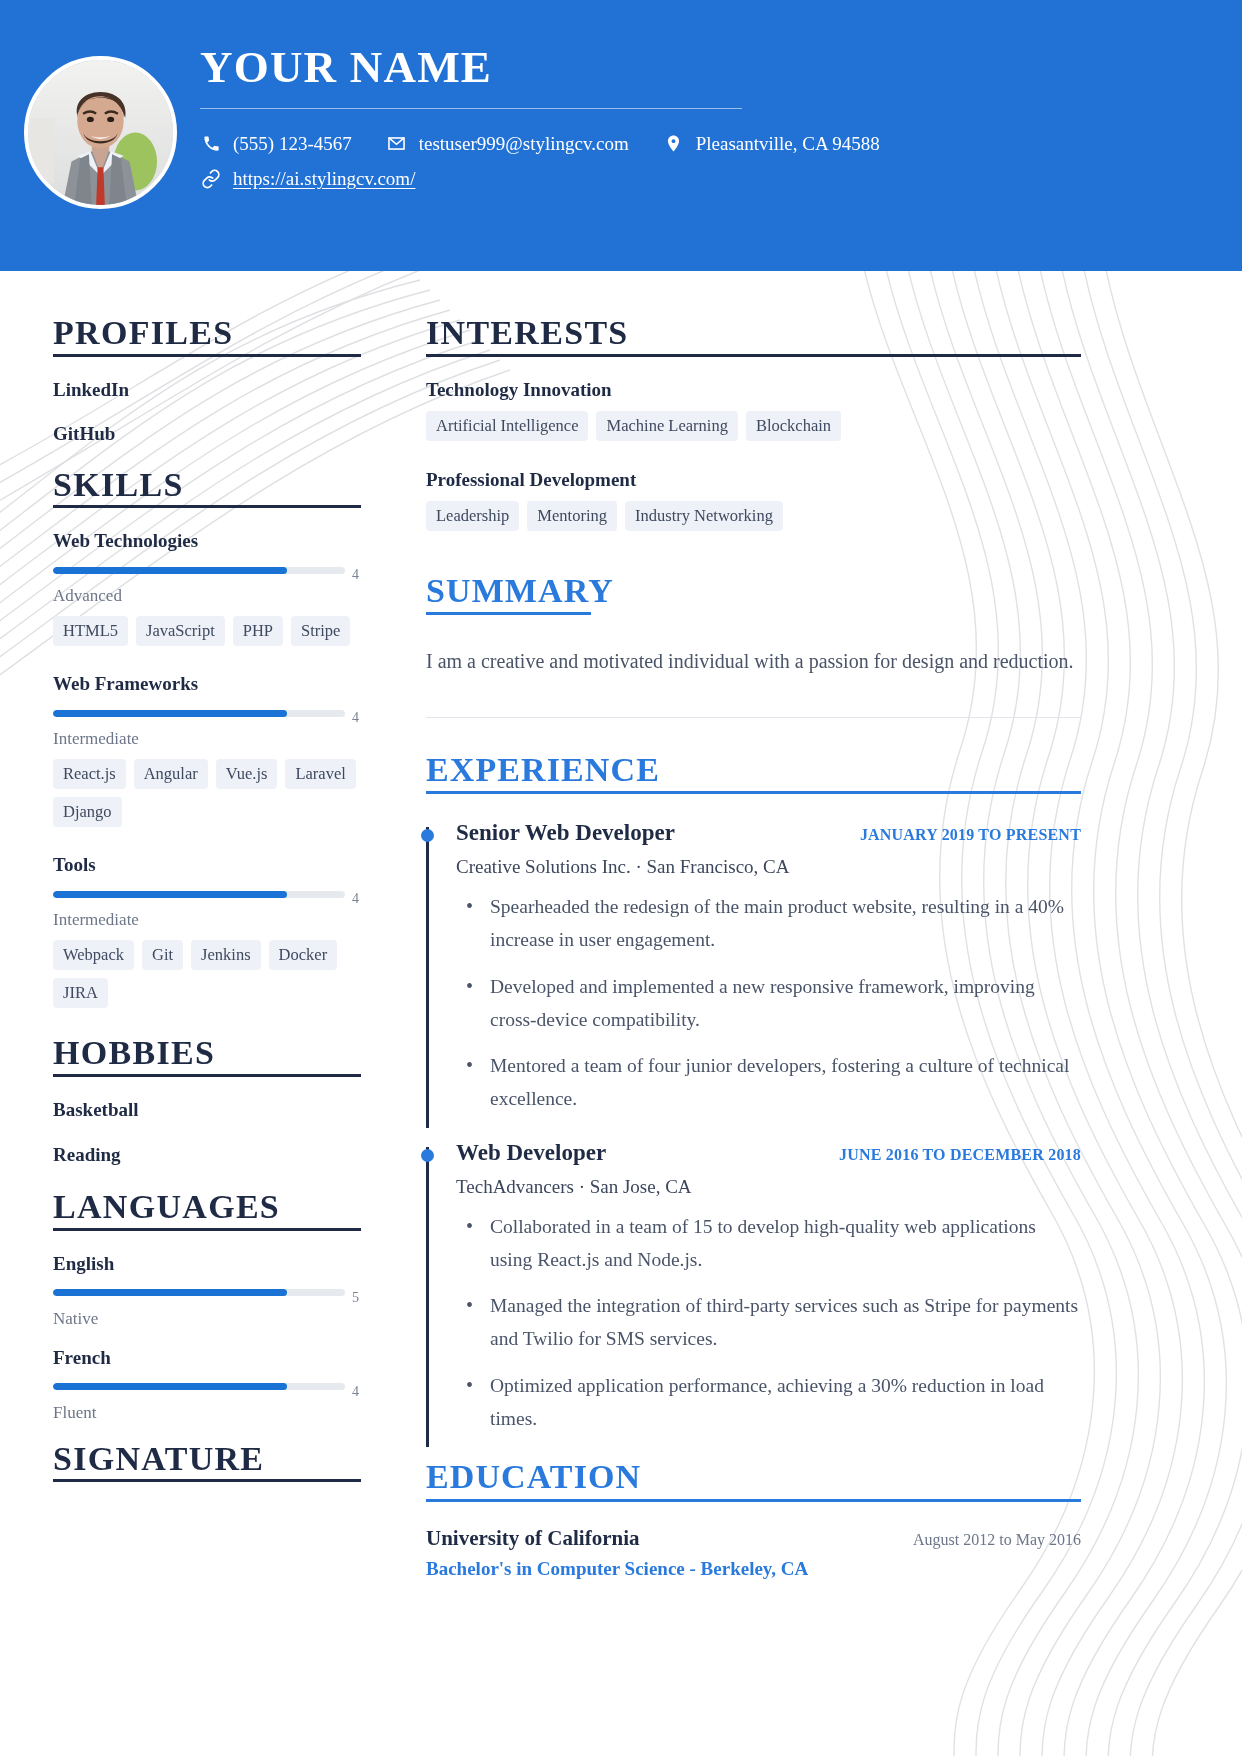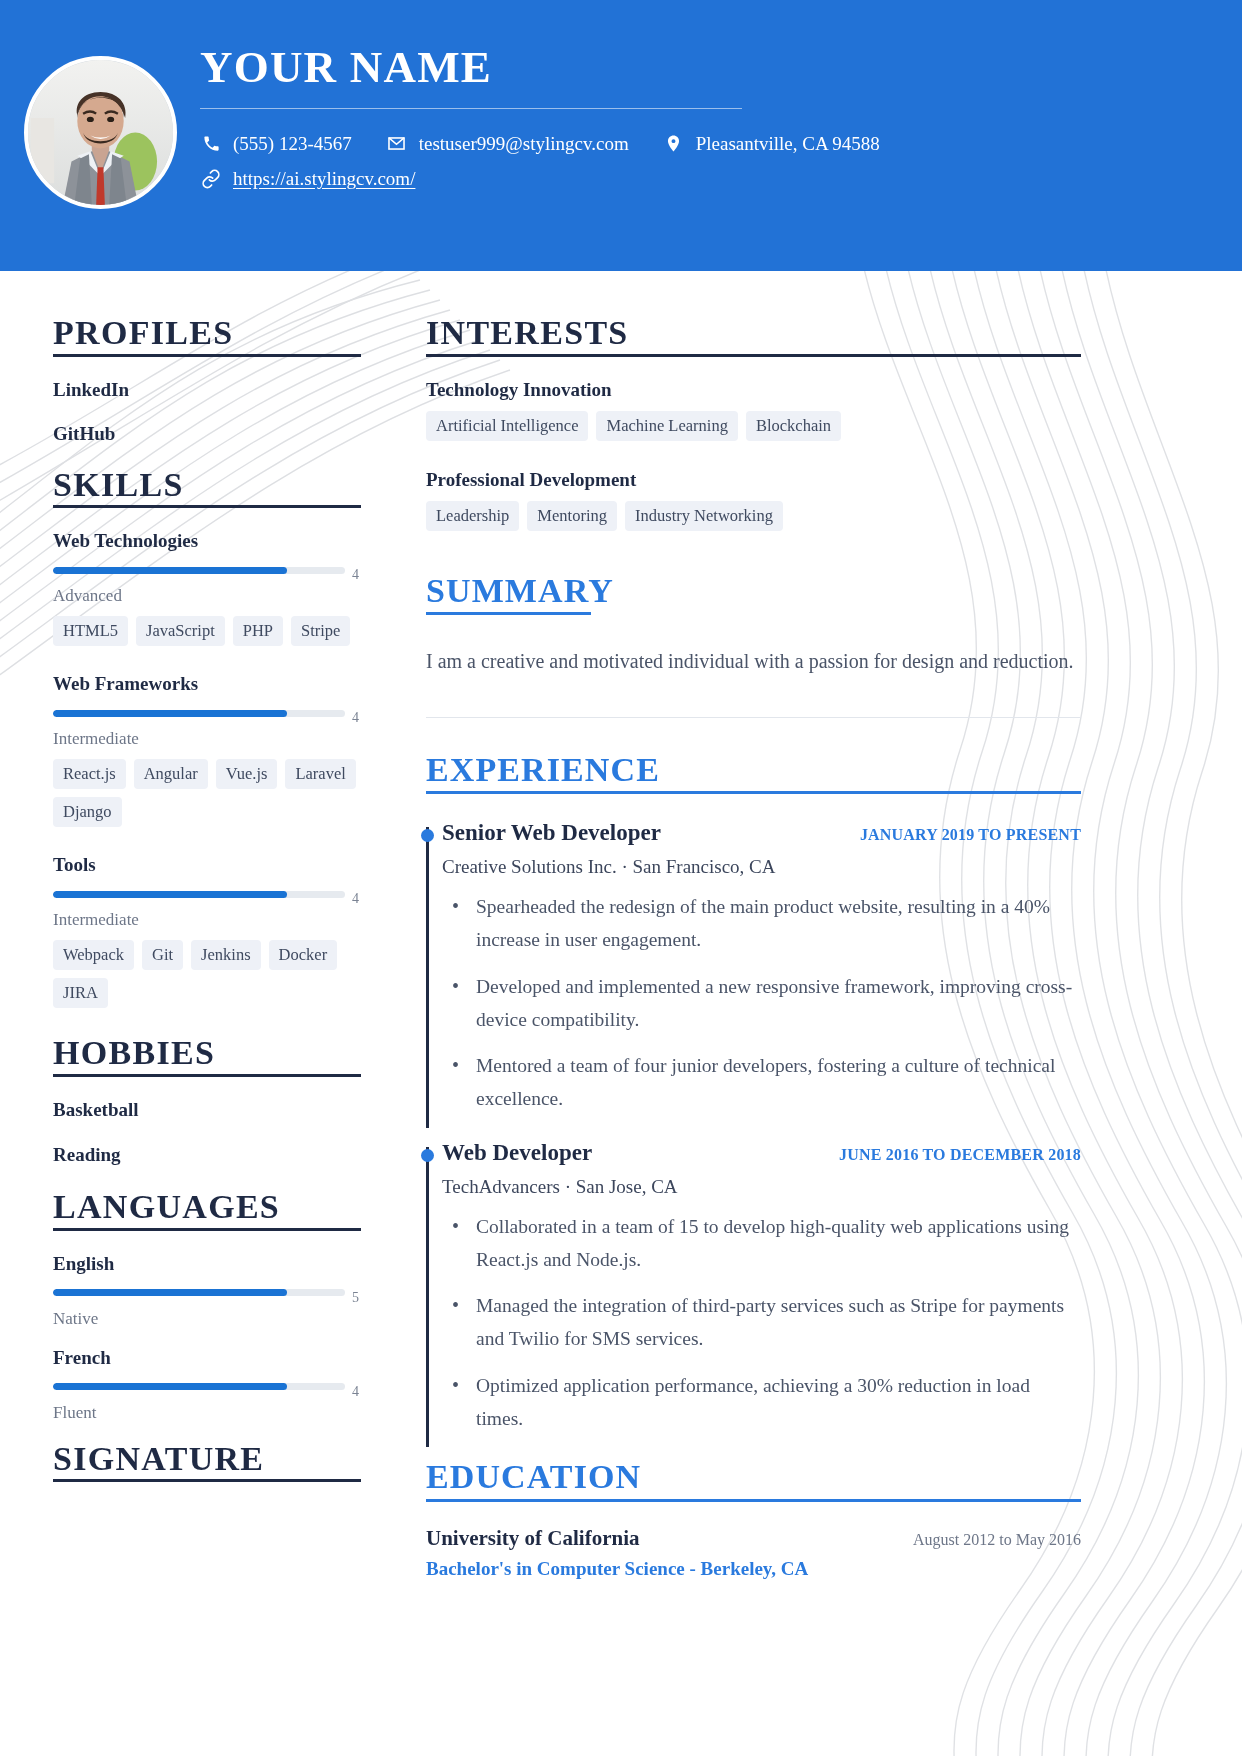--- a/index.html
+++ b/index.html
@@ -238,21 +238,21 @@
   .divider-faint {
     width: 655px;
     height: 1px;
     background: #e2e6ec;
     margin: 37px 0 0 0;
   }
 
   .exp-list { margin-top: 26px; }
   .exp-item {
     position: relative;
-    padding-left: 16px;
+    padding-left: 30px;
     padding-bottom: 10px;
   }
   .exp-line {
     position: absolute;
     left: 0; top: 7px; bottom: 12px;
     width: 3px;
     background: #1f2a44;
   }
   .exp-dot {
     position: absolute;

